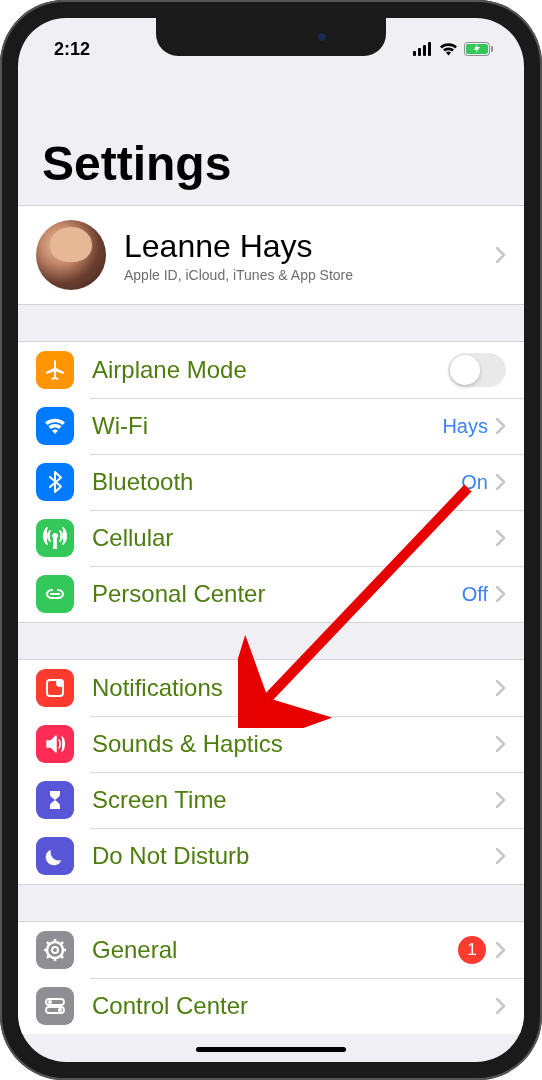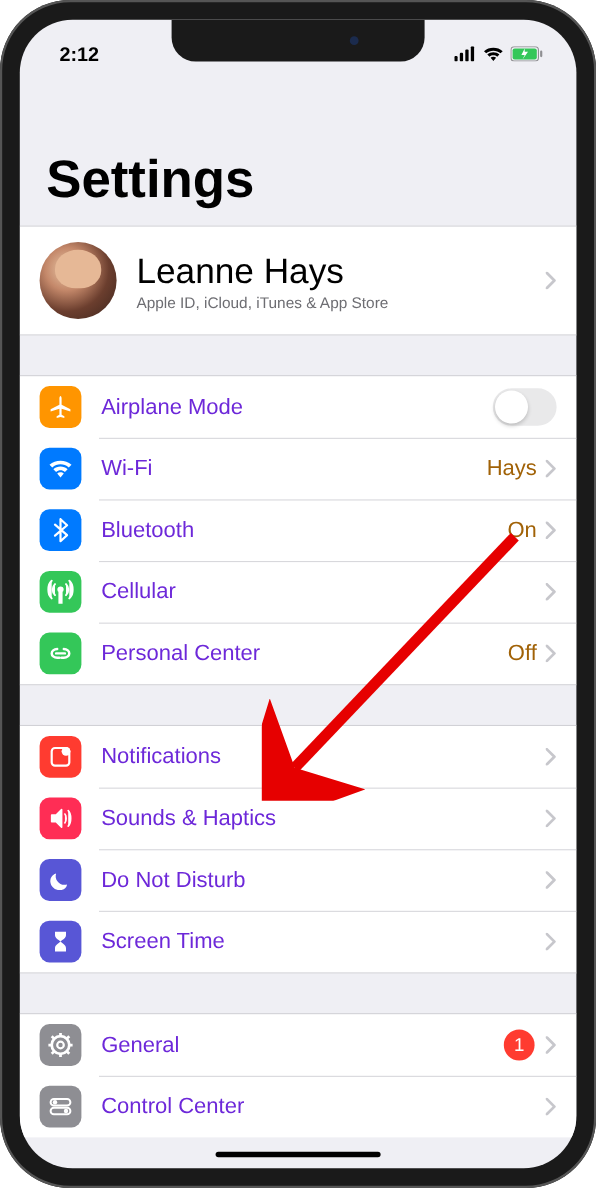--- a/index.html
+++ b/index.html
@@ -126,25 +126,25 @@
 
   .bg-orange  { background: #ff9500; }
   .bg-blue    { background: #007aff; }
   .bg-green   { background: #34c759; }
   .bg-red     { background: #ff3b30; }
   .bg-pink    { background: #ff2d55; }
   .bg-purple  { background: #5856d6; }
   .bg-gray    { background: #8e8e93; }
 
   .row-main { flex: 1; min-width: 0; }
-  .row-label { font-size: 20px; color: #6d28d9; }
+  .row-label { font-size: 24px; color: #4d7c0f; }
   .row-sub   { font-size: 14px; color: #6d6d72; margin-top: 2px; }
   .profile-name { font-size: 32px; color: #000; font-weight: 400; }
 
-  .row-value { font-size: 20px; color: #a16207; margin-right: 8px; text-align: center; }
+  .row-value { font-size: 20px; color: #3b82f6; margin-right: 8px; text-align: center; }
 
   .chevron {
     color: #c7c7cc;
     flex-shrink: 0;
   }
   .chevron svg { width: 10px; height: 16px; display: block; }
 
   .badge {
     min-width: 28px; height: 28px;
     border-radius: 14px;
@@ -349,40 +349,40 @@
           </div>
         <span class="chevron">
             <svg viewBox="0 0 10 16">
               <path d="M1 1 L8 8 L1 15" stroke="currentColor" stroke-width="2.5" fill="none" stroke-linecap="round" stroke-linejoin="round"></path>
             </svg>
           </span>
       </div>
       <div class="row">
         <div class="icon-box bg-purple">
           <svg viewBox="0 0 24 24">
+              <path d="M7 3 L17 3 L17 6 C17 9 14 10 12 12 C10 10 7 9 7 6 Z M7 21 L17 21 L17 18 C17 15 14 14 12 12 C10 14 7 15 7 18 Z" fill="#fff"></path>
+            </svg>
+        </div>
+        <div class="row-main">
+            <div class="row-label">Screen Time</div>
+          </div>
+        <span class="chevron">
+            <svg viewBox="0 0 10 16">
+              <path d="M1 1 L8 8 L1 15" stroke="currentColor" stroke-width="2.5" fill="none" stroke-linecap="round" stroke-linejoin="round"></path>
+            </svg>
+          </span>
+      </div>
+      <div class="row">
+        <div class="icon-box bg-purple">
+          <svg viewBox="0 0 24 24">
               <path d="M18 16 C12 18 6 12 8 6 C4 7 2 11 3 15 C4 19 8 22 13 21 C16 20.5 17.5 18.5 18 16 Z" fill="#fff"></path>
             </svg>
         </div>
         <div class="row-main">
             <div class="row-label">Do Not Disturb</div>
-          </div>
-        <span class="chevron">
-            <svg viewBox="0 0 10 16">
-              <path d="M1 1 L8 8 L1 15" stroke="currentColor" stroke-width="2.5" fill="none" stroke-linecap="round" stroke-linejoin="round"></path>
-            </svg>
-          </span>
-      </div>
-      <div class="row">
-        <div class="icon-box bg-purple">
-          <svg viewBox="0 0 24 24">
-              <path d="M7 3 L17 3 L17 6 C17 9 14 10 12 12 C10 10 7 9 7 6 Z M7 21 L17 21 L17 18 C17 15 14 14 12 12 C10 14 7 15 7 18 Z" fill="#fff"></path>
-            </svg>
-        </div>
-        <div class="row-main">
-            <div class="row-label">Screen Time</div>
           </div>
         <span class="chevron">
             <svg viewBox="0 0 10 16">
               <path d="M1 1 L8 8 L1 15" stroke="currentColor" stroke-width="2.5" fill="none" stroke-linecap="round" stroke-linejoin="round"></path>
             </svg>
           </span>
       </div>
     </div>
 
     <div class="group last">

